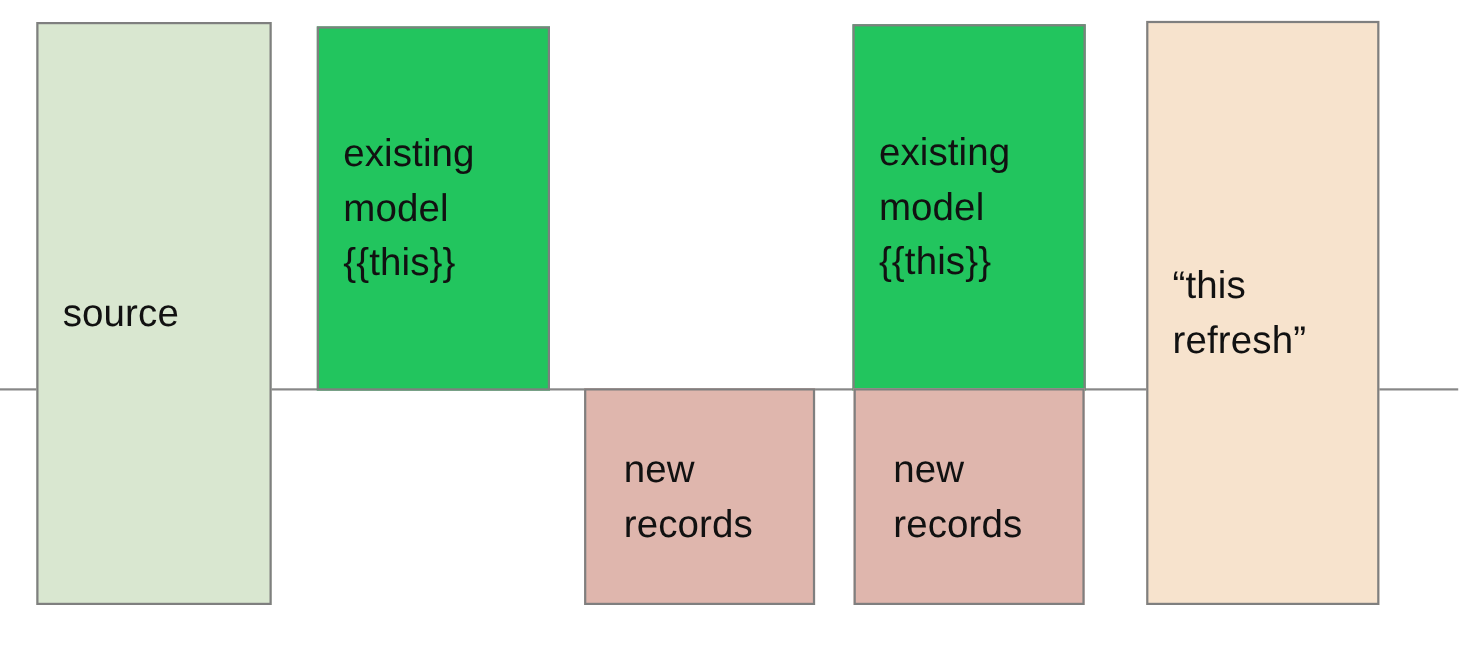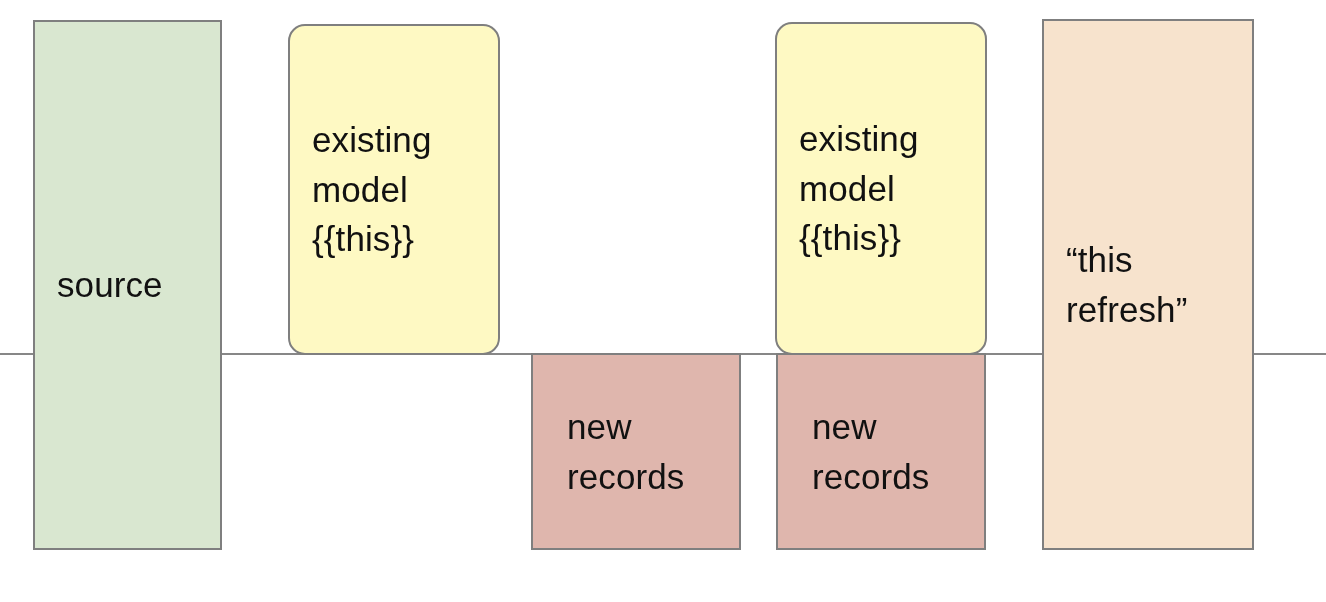--- a/index.html
+++ b/index.html
@@ -35,36 +35,36 @@
   .box-label {
     font-size: 35px;
     line-height: 1.42;
     color: #111111;
     padding-left: 22px;
     padding-right: 10px;
     white-space: pre-line;
     letter-spacing: 0.1px;
   }
   .box.green  { background: #d9e7d0; }
-  .box.blue   { background: #fef9c3; border-radius: 17px; }
+  .box.blue   { background: #22c55e; }
   .box.red    { background: #dfb6ad; padding-left: 12px; }
   .box.orange { background: #f7e3cd; }
 
   
   .box { z-index: 2; }
   .axis-line { z-index: 1; }
 </style>
 </head>
 <body>
 
 <div id="canvas">
 
   <div class="axis-line" style="top: 353px; background: rgb(135, 135, 135);"></div>
 
-  <div class="box green" style="left:33px; top:20px; width:189px; height:530px;">
+  <div class="box green" style="left:33px; top:20px; width:214px; height:530px;">
     <span class="box-label">source</span>
   </div>
 
   <div class="box blue" style="left:288px; top:24px; width:212px; height:331px;">
     <span class="box-label">existing
 model
 {{this}}</span>
   </div>
 
   <div class="box red" style="left:531px; top:353px; width:210px; height:197px;">

